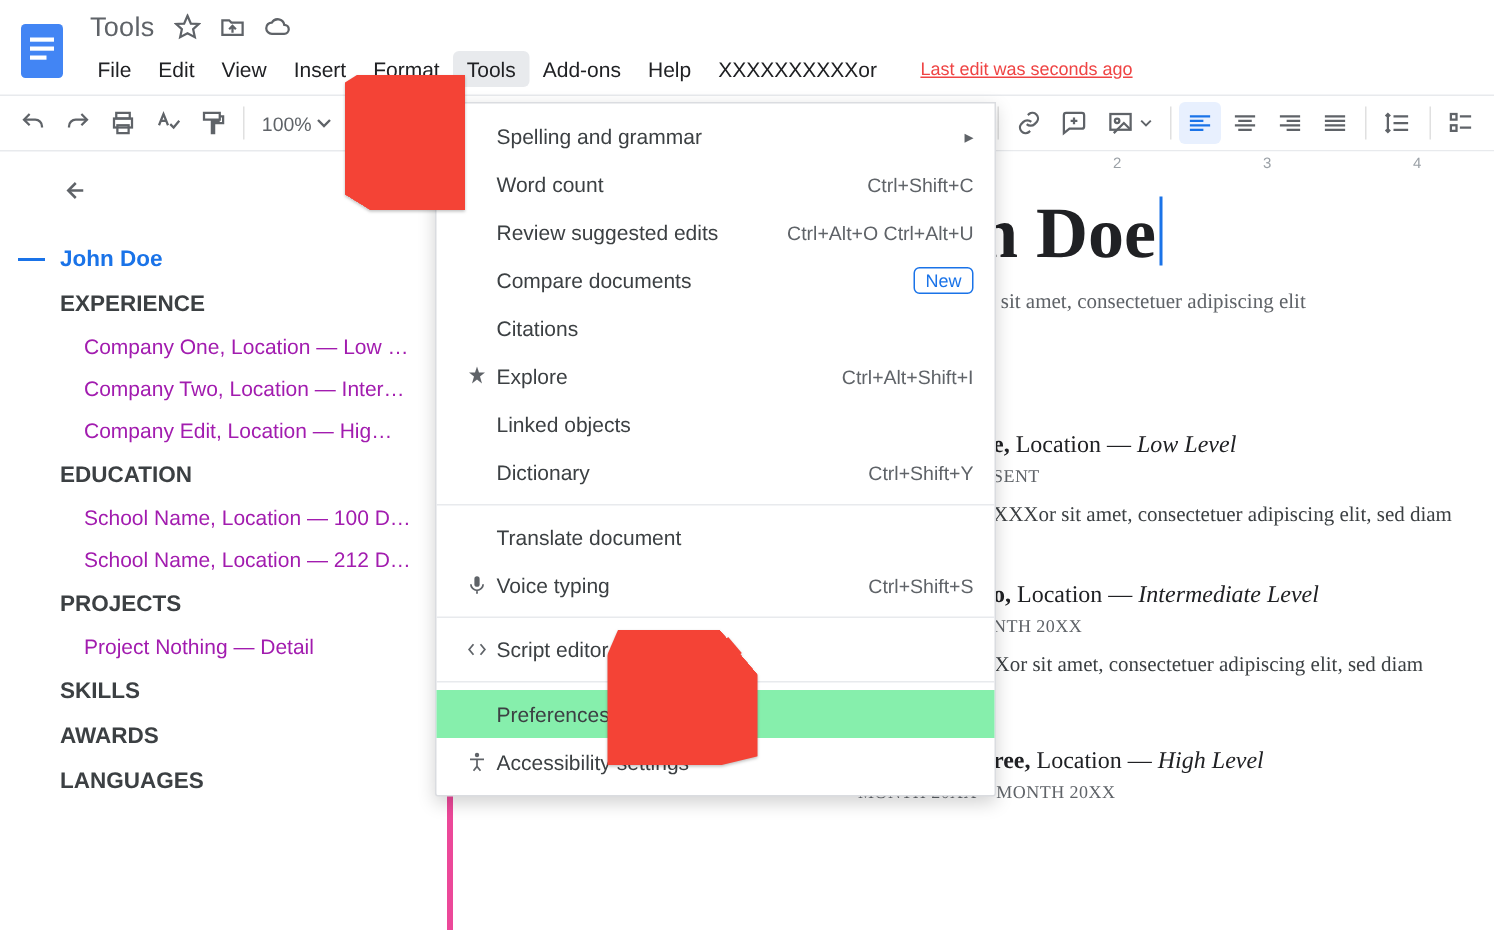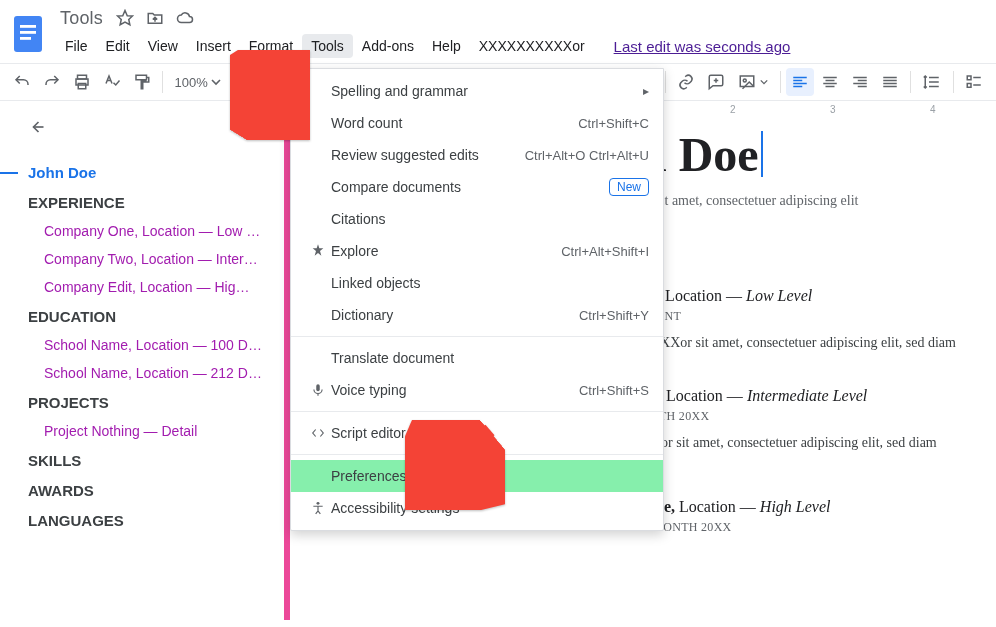--- a/index.html
+++ b/index.html
@@ -14,35 +14,35 @@
   .title-icons { display:flex; gap:6px; color:#5f6368; }
   .title-icons span { display:inline-flex; align-items:center; justify-content:center; width:24px; height:24px; }
 
   .top-block { display:flex; }
   .top-left-pad { width:56px; display:flex; align-items:flex-start; justify-content:center; padding-top:8px;}
   .top-stack { flex:1; }
 
   .menu-row { display:flex; align-items:center; gap:0; padding:4px 0 5px 0; font-size:14px; color:#202124; }
   .menu-item { padding:4px 9px; border-radius:4px; cursor:default;}
   .menu-item.open { background:#e8eaed; }
-  .last-edit { color:#4c1d95; text-decoration:underline; margin-left:20px; font-size:15px;}
+  .last-edit { color:#ef4444; text-decoration:underline; margin-left:20px; font-size:12px;}
 
   
   .toolbar { display:flex; align-items:center; height:38px; border-top:1px solid #e8eaed; border-bottom:1px solid #e8eaed; padding:0 8px; gap:2px; color:#5f6368; }
   .tbtn { width:30px; height:28px; display:inline-flex; align-items:center; justify-content:center; border-radius:4px;}
   .tbtn.wide { width:auto; padding:0 6px; gap:4px; }
   .tbtn.active { background:#e8f0fe; color:#1a73e8; }
   .tsep { width:1px; height:22px; background:#e0e0e0; margin:0 4px; }
   .zoom { font-size:13px; color:#5f6368; display:flex; align-items:center; gap:3px; padding:0 6px;}
   .toolbar svg { display:block; }
 
   
   .body-row { display:flex; height:calc(627px - 108px); }
 
-  .outline-panel { width:290px; border-right:6px solid #ec4899; padding:14px 18px 0 28px; overflow:hidden; position:relative;}
+  .outline-panel { width:290px; border-right:4px solid #ec4899; padding:14px 18px 0 28px; overflow:hidden; position:relative;margin-left:12px;}
   .outline-back { color:#5f6368; margin:2px 0 18px -2px; }
   .outline-h1 { color:#1a73e8; font-weight:700; font-size:15px; padding:6px 0; position:relative;}
   .outline-h1::before { content:""; position:absolute; left:-28px; top:50%; width:18px; height:2px; background:#1a73e8; transform:translateY(-1px);}
   .outline-h2 { color:#3c4043; font-weight:700; font-size:15px; padding:7px 0 6px 0;}
   .outline-h3 { color:#a21caf; font-size:14px; padding:6px 0 6px 16px; white-space:nowrap; overflow:hidden; text-overflow:ellipsis; max-width:240px;}
 
   .doc-area { flex:1; position:relative; background:#fff;}
   .ruler { height:20px; border-bottom:0; position:relative; color:#9aa0a6; font-size:10px; font-family:Arial; }
   .ruler .tick { position:absolute; top:3px; }
   .page { padding:10px 18px 0 0;}

